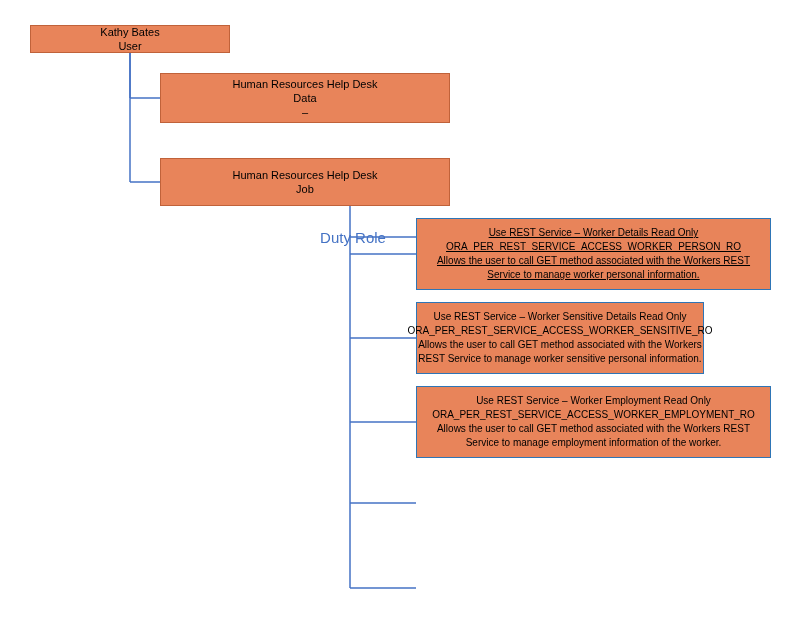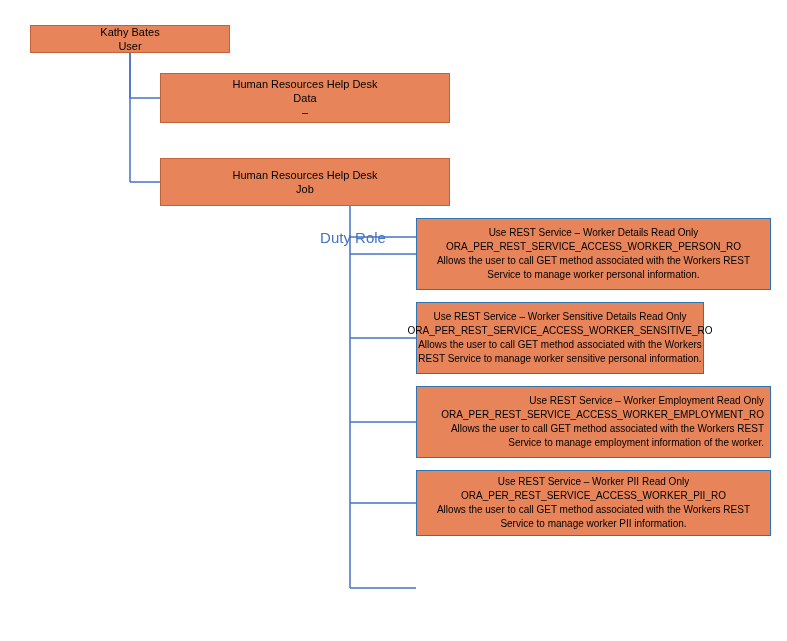--- a/index.html
+++ b/index.html
@@ -105,45 +105,38 @@
   <div class="node" style="left:160px; top:158px; width:290px; height:48px;">
     <span style="white-space:pre-line; text-align:center;">Human Resources Help Desk
 Job</span>
   </div>
 
   <div class="node-duty-role" style="left:303px; top:214px; width:100px; height:46px;">
     <span>Duty Role</span>
   </div>
 
   <div class="role-box" style="left:416px; top:218px; width:355px; height:72px;">
-    <span style="text-align:center;">
+    <span style="text-align:center;text-decoration:underline;">
       Use REST Service – Worker Details Read Only<br>
       ORA_PER_REST_SERVICE_ACCESS_WORKER_PERSON_RO<br>
       Allows the user to call GET method associated with the Workers REST Service to manage worker personal information.
     </span>
   </div>
 
   <div class="role-box" style="left:416px; top:302px; width:288px; height:72px;">
     <span style="text-align:center;">
       Use REST Service – Worker Sensitive Details Read Only<br>
       ORA_PER_REST_SERVICE_ACCESS_WORKER_SENSITIVE_RO<br>
       Allows the user to call GET method associated with the Workers REST Service to manage worker sensitive personal information.
     </span>
   </div>
 
   <div class="role-box" style="left:416px; top:386px; width:355px; height:72px;">
-    <span style="text-align:right;">
+    <span style="text-align:center;">
       Use REST Service – Worker Employment Read Only<br>
       ORA_PER_REST_SERVICE_ACCESS_WORKER_EMPLOYMENT_RO<br>
       Allows the user to call GET method associated with the Workers REST Service to manage employment information of the worker.
     </span>
   </div>
 
-  <div class="role-box" style="left:416px; top:470px; width:355px; height:66px;">
-    <span style="text-align:center;">
-      Use REST Service – Worker PII Read Only<br>
-      ORA_PER_REST_SERVICE_ACCESS_WORKER_PII_RO<br>
-      Allows the user to call GET method associated with the Workers REST Service to manage worker PII information.
-    </span>
-  </div>
 
 
 </div>
 
 </body></html>

